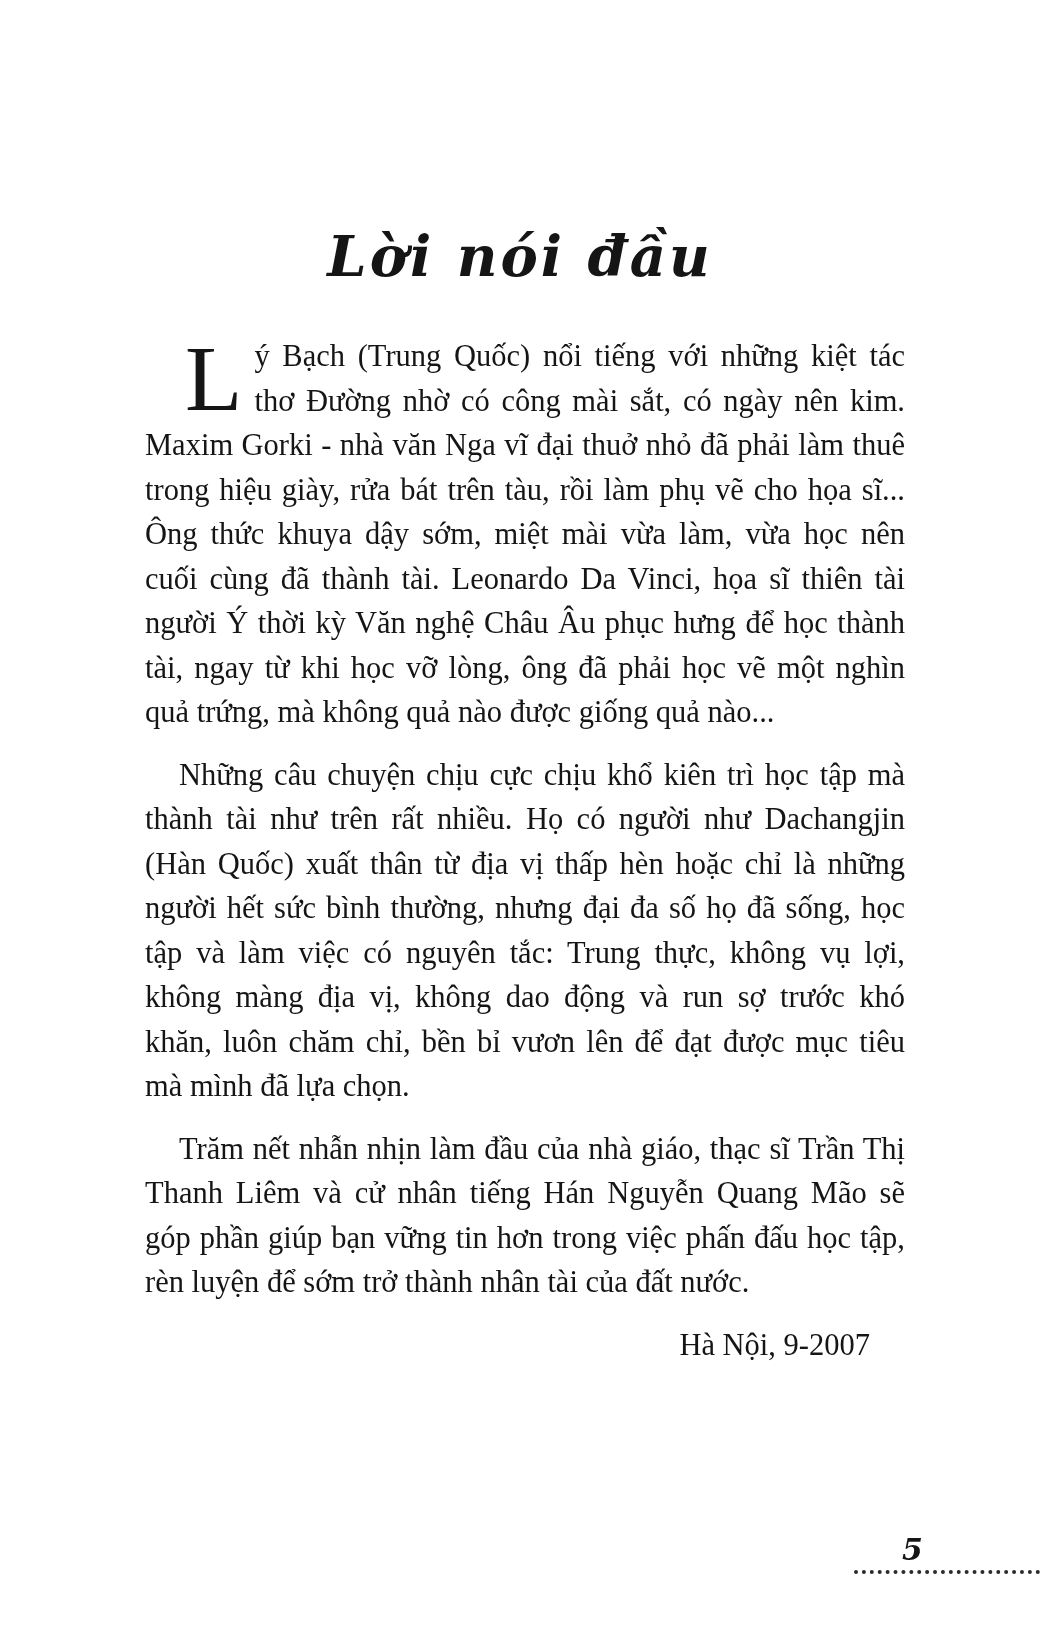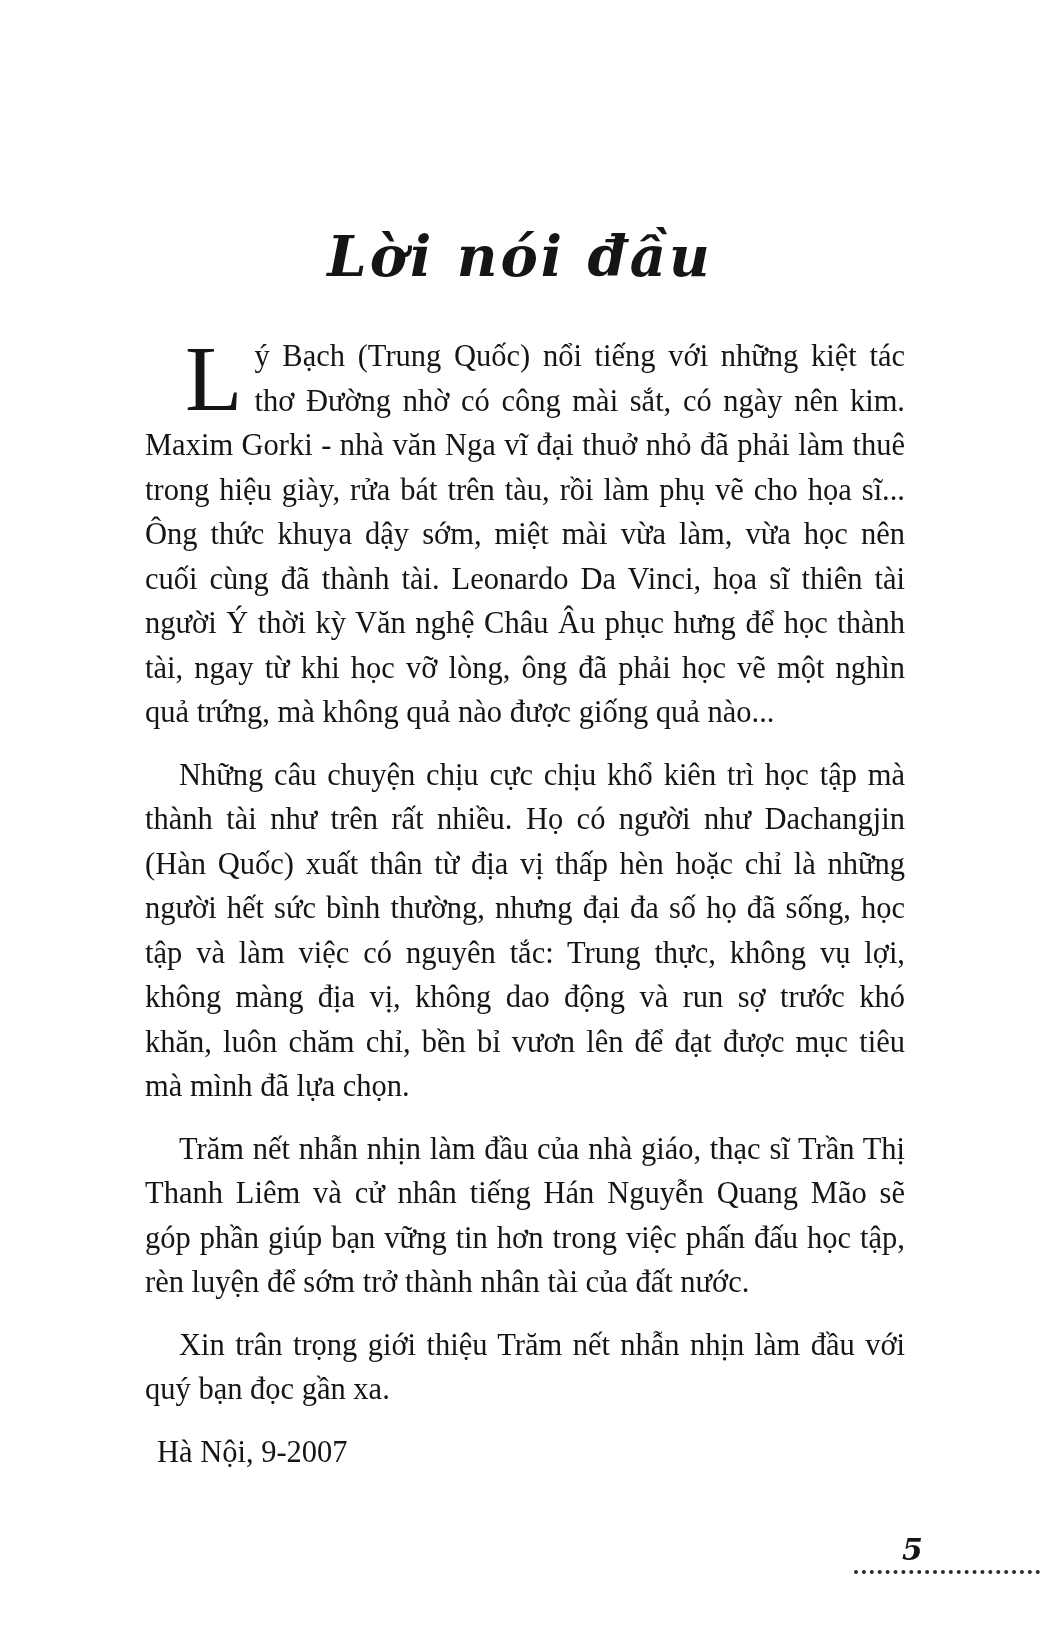--- a/index.html
+++ b/index.html
@@ -33,21 +33,22 @@
   .indent{text-indent:34px;}
   .dropcap{
     float:left;
     font-size:94px;
     line-height:74px;
     margin:7px 12px 0 40px;
     font-weight:400;
   }
   .it{}
   .dateline{
-    margin:12px;
+    margin:0;
+    text-align:right;
     padding-right:35px;
     text-indent:0;
   }
   .footer{
     position:absolute;
     right:0;
     bottom:72px;
     width:186px;
   }
   .page-num{
@@ -77,23 +78,20 @@
     </p>
 
     <p class="para indent">
       <span>Những câu chuyện chịu cực chịu khổ kiên trì học tập mà thành tài như trên rất nhiều. Họ có người như Dachangjin (Hàn Quốc) xuất thân từ địa vị thấp hèn hoặc chỉ là những người hết sức bình thường, nhưng đại đa số họ đã sống, học tập và làm việc có nguyên tắc: Trung thực, không vụ lợi, không màng địa vị, không dao động và run sợ trước khó khăn, luôn chăm chỉ, bền bỉ vươn lên để đạt được mục tiêu mà mình đã lựa chọn.</span>
     </p>
 
     <p class="para indent">
       <span class="it">Trăm nết nhẫn nhịn làm đầu</span><span> của nhà giáo, thạc sĩ Trần Thị Thanh Liêm và cử nhân tiếng Hán Nguyễn Quang Mão sẽ góp phần giúp bạn vững tin hơn trong việc phấn đấu học tập, rèn luyện để sớm trở thành nhân tài của đất nước.</span>
     </p>
 
-    <p class="para indent">
-      <span>Xin trân trọng giới thiệu </span><span class="it">Trăm nết nhẫn nhịn làm đầu</span><span> với quý bạn đọc gần xa.</span>
-    </p>
 
     <p class="para dateline">Hà Nội, 9-2007</p>
 
   </div>
 
   <div class="footer">
     <div class="page-num">5</div>
     <div class="dotted-line"></div>
   </div>
 

